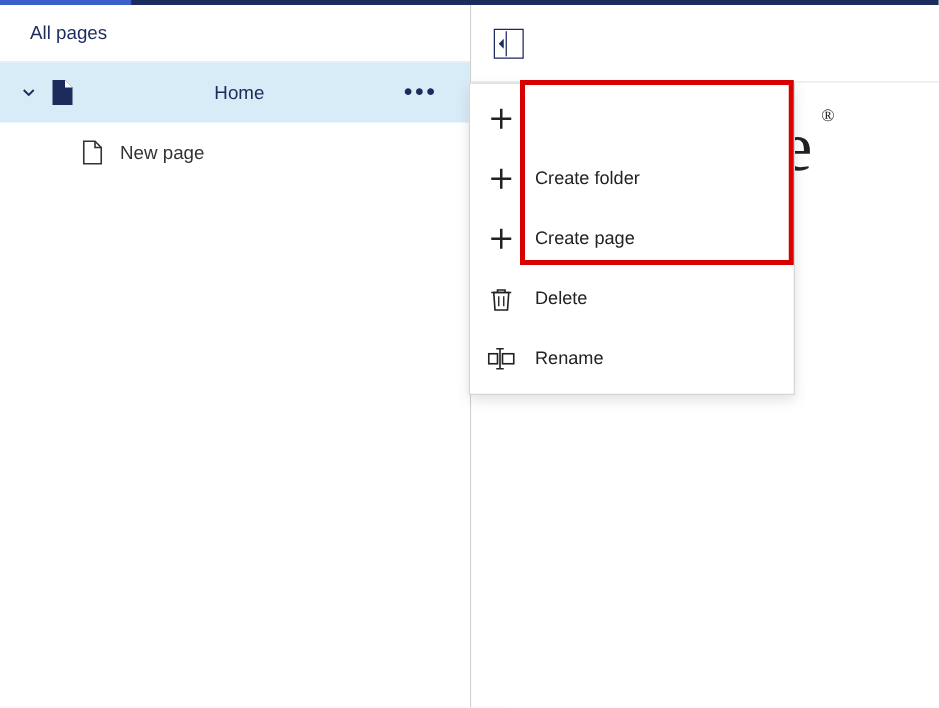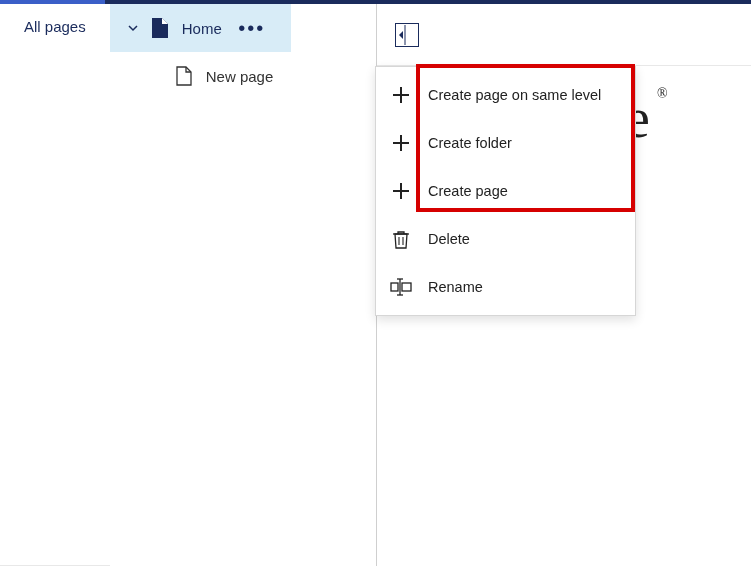--- a/index.html
+++ b/index.html
@@ -25,21 +25,21 @@
     }
     .container {
       display: flex;
       height: calc(100% - 4px);
     }
     .sidebar {
       width: 377px;
       border-right: 1px solid #cfcfcf;
       background: #ffffff;
       display: flex;
-      flex-direction: row;
+      flex-direction: column;
     }
     .sidebar-header {
       padding: 14px 24px;
       color: #1a2b5c;
       font-size: 15px;
       border-bottom: 1px solid #e8e8e8;
     }
     .tree {
       padding-top: 0;
     }
@@ -65,20 +65,21 @@
       width: 20px;
       height: 22px;
       display: flex;
       align-items: center;
       justify-content: center;
     }
     .tree-item .label {
       flex: 1;
       color: #1a2b5c;
       font-size: 15px;
+      text-align: center;
     }
     .tree-item .more {
       color: #1a2b5c;
       font-size: 20px;
       letter-spacing: 2px;
       padding-right: 8px;
     }
     .tree-child {
       display: flex;
       align-items: center;
@@ -231,21 +232,20 @@
 
 <div class="context-menu">
   <div class="group">
     <div class="item">
       <span class="micon">
         <svg width="20" height="20" viewBox="0 0 20 20">
             <line x1="10" y1="2" x2="10" y2="18" stroke="#222" stroke-width="2"></line>
             <line x1="2" y1="10" x2="18" y2="10" stroke="#222" stroke-width="2"></line>
           </svg>
       </span>
-      <span class="mlabel">Create page on same level</span>
     </div>
     <div class="item">
       <span class="micon">
         <svg width="20" height="20" viewBox="0 0 20 20">
             <line x1="10" y1="2" x2="10" y2="18" stroke="#222" stroke-width="2"></line>
             <line x1="2" y1="10" x2="18" y2="10" stroke="#222" stroke-width="2"></line>
           </svg>
       </span>
       <span class="mlabel">Create folder</span>
     </div>

